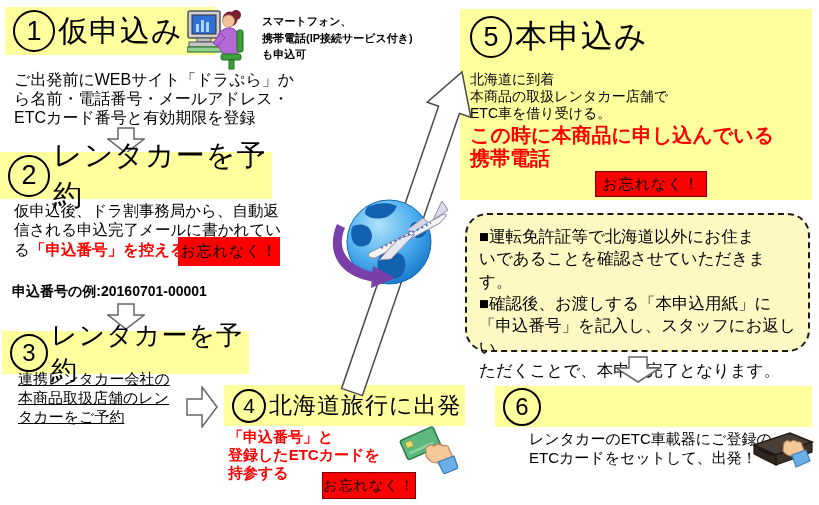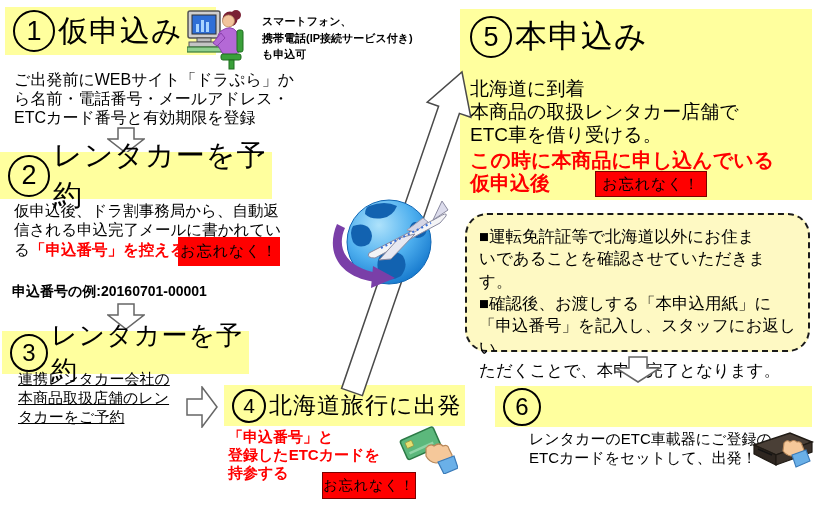--- a/index.html
+++ b/index.html
@@ -162,25 +162,25 @@
       <polygon points="84,38 100,26 105,30 92,40" fill="#d6d6e6" stroke="#9a9ab0"></polygon>
       <line x1="58" y1="56" x2="108" y2="31" stroke="#3a6fd8" stroke-width="2" stroke-dasharray="2,3"></line>
     </svg>
   </span>
 
   <div class="abs" style="left:460px;top:9px;width:352px;height:191px;background:#ffff9e;box-sizing:border-box;padding:6px 10px;z-index:1;">
     <div style="display:flex;align-items:center;">
       <span class="circled num-xl">5</span>
       <span class="step-title" style="font-size:32px;">本申込み</span>
     </div>
-    <div class="preline" style="font-size:19px;line-height:1.22;margin-top:18px;">北海道に到着
+    <div class="preline" style="font-size:14px;line-height:1.22;margin-top:12px;">北海道に到着
 本商品の取扱レンタカー店舗で
 ETC車を借り受ける。</div>
     <div class="red preline" style="font-size:20px;line-height:1.15;margin-top:2px;">この時に本商品に申し込んでいる
-仮申込後</div>
+携帯電話</div>
     <div class="badge bordered" style="position:absolute;left:135px;top:162px;width:112px;height:26px;">お忘れなく！</div>
   </div>
 
   <div class="abs info-box preline" style="left:465px;top:213px;width:345px;height:139px;">■運転免許証等で北海道以外にお住ま
 いであることを確認させていただきます。
 ■確認後、お渡しする「本申込用紙」に
 「申込番号」を記入し、スタッフにお返しい
 ただくことで、本申込完了となります。</div>
 
   <span class="abs" style="left:615px;top:356px;">

